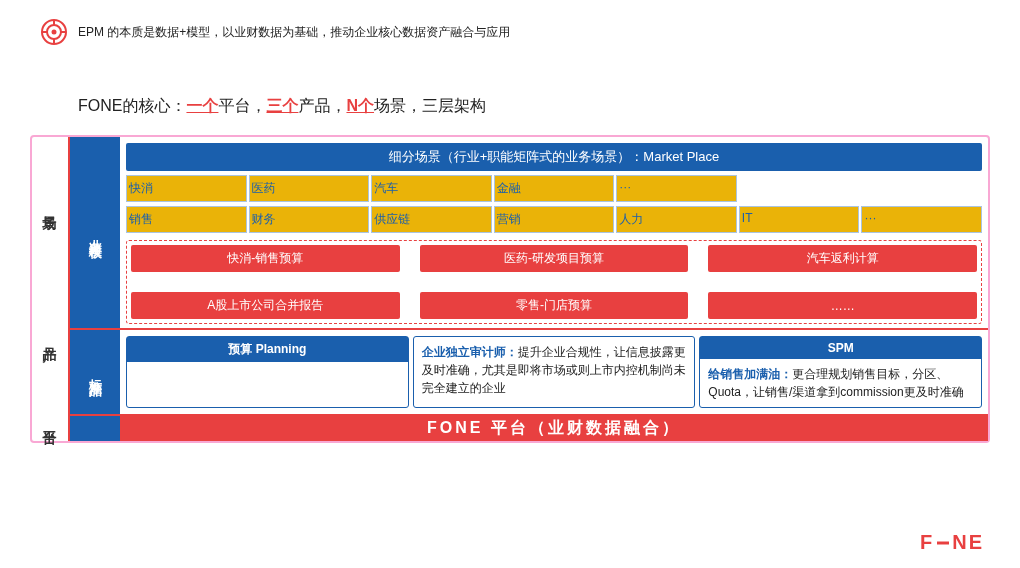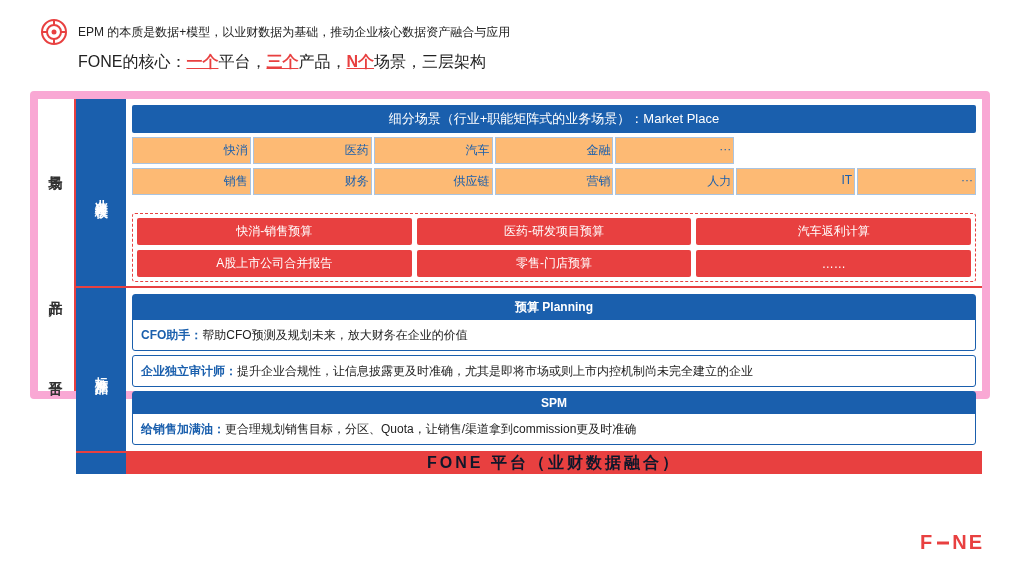--- a/index.html
+++ b/index.html
@@ -32,32 +32,33 @@
     .header-text {
       font-size: 12px;
       color: #222;
       font-weight: 500;
     }
     .header-text2 {
       font-size: 16px;
       color: #222;
       font-weight: 500;
       padding-left: 38px;
+      margin-top: 44px;
     }
     .red-underline {
       color: #e84040;
       text-decoration: underline;
       text-decoration-color: #e84040;
       font-weight: bold;
     }
 
     
     .diagram-outer {
       margin: 8px 30px 8px 30px;
-      border: 8px solid #f9a8d4;
+      border: 2px solid #f9a8d4;
       border-radius: 4px;
       display: flex;
       height: 308px;
     }
 
     
     .left-labels {
       display: flex;
       flex-direction: column;
       width: 38px;
@@ -126,23 +127,23 @@
       border-radius: 2px;
     }
 
     
     .industry-grid {
       display: grid;
       grid-template-columns: repeat(7, 1fr);
       gap: 2px;
     }
     .industry-cell {
-      background: #fdba74;
+      background: #eab308;
       border: 1px solid #aac4e0;
-      text-align: right;
+      text-align: left;
       font-size: 12px;
       padding: 4px 2px;
       color: #1a5fad;
     }
     .orange-box {
       background: #e84040;
       color: #fff;
       text-align: center;
       font-size: 12px;
       padding: 5px 4px;
@@ -173,21 +174,21 @@
       writing-mode: vertical-rl;
       text-orientation: upright;
       color: #fff;
       font-size: 13px;
       font-weight: bold;
       letter-spacing: 2px;
     }
     .chanpin-right {
       flex: 1;
       display: flex;
-      flex-direction: column;
+      flex-direction: row;
       gap: 4px;
       padding: 6px;
       border-radius: 9px;
     }
     .product-card {
       flex: 1;
       border: 1.5px solid #1a5fad;
       border-radius: 3px;
       display: flex;
       flex-direction: column;
@@ -219,21 +220,21 @@
       flex-direction: row;
     }
     .pingtai-right {
       flex: 1;
       background: #e84040;
       display: flex;
       align-items: center;
       justify-content: center;
     }
     .pingtai-text {
-      color: #0f172a;
+      color: #ffffff;
       font-size: 16px;
       font-weight: bold;
       letter-spacing: 3px;
     }
     .pingtai-blue {
       background: #1a5fad;
       width: 50px;
       flex-shrink: 0;
     }
 
@@ -258,24 +259,24 @@
       font-weight: bold;
       color: #333;
       white-space: nowrap;
     }
 
     
     .dashed-box {
       border: 1.5px dashed #e84040;
       border-radius: 3px;
       padding: 4px;
-      margin-top: 14px;
+      margin-top: 3px;
       display: grid;
       grid-template-columns: 1fr 1fr 1fr;
-      gap: 5px;
+      gap: 20px;
     }
   </style>
 </head>
 <body>
 
 <div class="header">
   <div class="header-line">
 
     <svg class="target-icon" viewBox="0 0 28 28" xmlns="http://www.w3.org/2000/svg">
       <circle cx="14" cy="14" r="12" stroke="#e84040" stroke-width="2" fill="none"></circle>
@@ -354,23 +355,20 @@
 
     <div class="section-chanpin">
 
       <div class="biaozhun-cpn">
         <span class="biaozhun-cpn-text">标准产品</span>
       </div>
       <div class="chanpin-right">
 
         <div class="product-card">
           <div class="product-card-header">预算 Planning</div>
-          <div class="product-card-body">
-            <span class="bold">CFO助手：</span><span>帮助CFO预测及规划未来，放大财务在企业的价值</span>
-          </div>
         </div>
 
         <div class="product-card">
           <div class="product-card-body">
             <span class="bold">企业独立审计师：</span><span>提升企业合规性，让信息披露更及时准确，尤其是即将市场或则上市内控机制尚未完全建立的企业</span>
           </div>
         </div>
 
         <div class="product-card">
           <div class="product-card-header">SPM</div>

